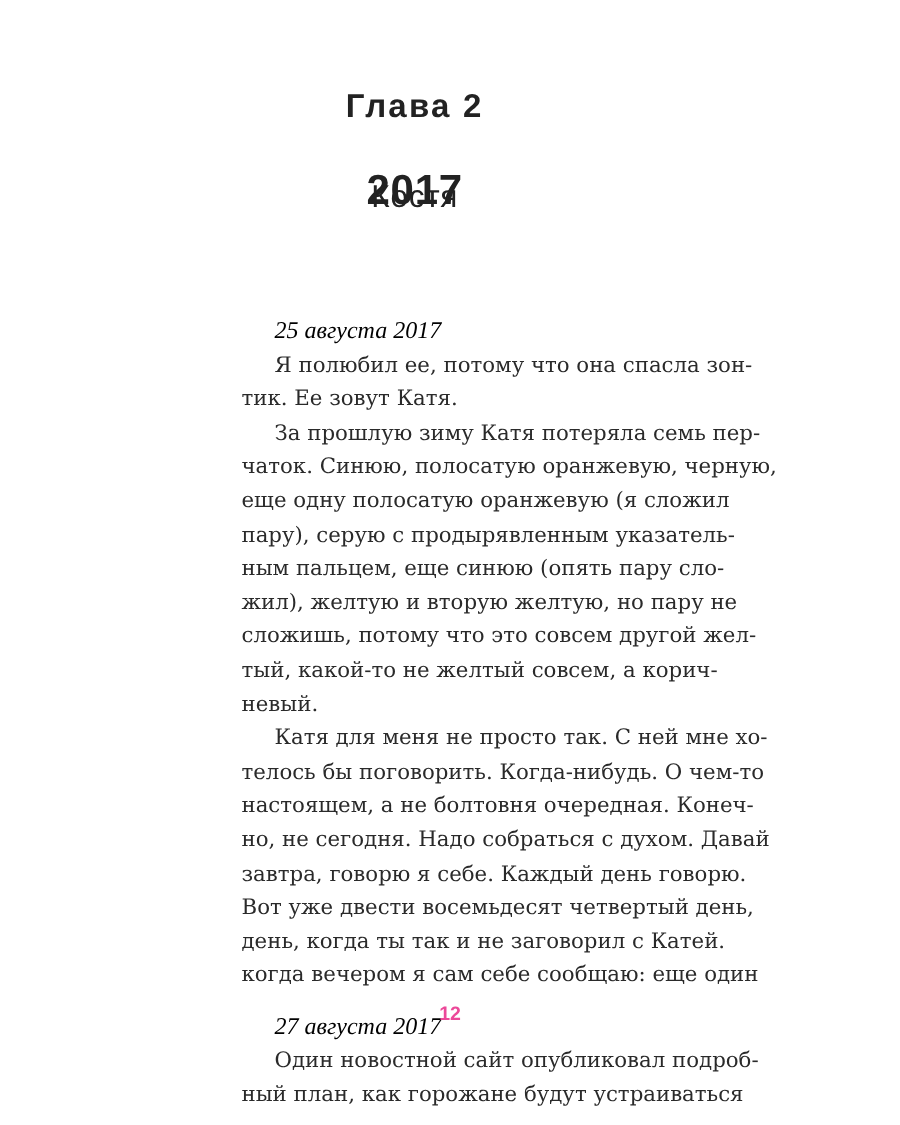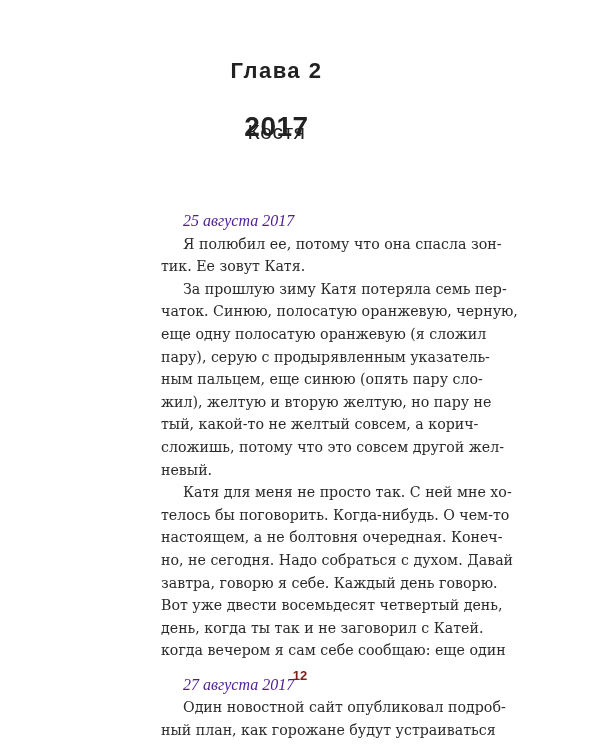--- a/index.html
+++ b/index.html
@@ -56,21 +56,21 @@
       font-size: 14.2px;
       line-height: 22.6px;
       color: #2a2a2a;
     }
     .entry-date {
       font-family: "Liberation Serif", serif;
       font-style: italic;
       font-size: 16px;
       margin-left: 22px;
       line-height: 22.6px;
-      color: #4c1d95;
+      color: #000000;
     }
     .line {
       display: block;
       white-space: nowrap;
       text-align: justify;
       text-align-last: justify;
     }
     .line.last {
       text-align-last: left;
     }
@@ -82,21 +82,21 @@
     }
     .page-number {
       position: absolute;
       left: 0;
       width: 600px;
       top: 668px;
       text-align: center;
       font-family: "Liberation Sans", sans-serif;
       font-weight: bold;
       font-size: 13px;
-      color: #7f1d1d;
+      color: #ec4899;
     }
   </style>
 </head>
 <body>
 
 <div class="page">
 
   <div class="chapter-header chapter-label">Глава 2</div>
   <div class="chapter-header chapter-year">2017</div>
   <div class="chapter-header chapter-name">Костя</div>
@@ -111,22 +111,22 @@
         <span class="line last">тик. Ее зовут Катя.</span>
       </div>
 
       <div class="para-block">
         <span class="line indent">За прошлую зиму Катя потеряла семь пер-</span>
         <span class="line">чаток. Синюю, полосатую оранжевую, черную,</span>
         <span class="line">еще одну полосатую оранжевую (я сложил</span>
         <span class="line">пару), серую с продырявленным указатель-</span>
         <span class="line">ным пальцем, еще синюю (опять пару сло-</span>
         <span class="line">жил), желтую и вторую желтую, но пару не</span>
+        <span class="line">сложишь, потому что это совсем другой жел-</span>
         <span class="line">тый, какой-то не желтый совсем, а корич-</span>
-        <span class="line">сложишь, потому что это совсем другой жел-</span>
         <span class="line last">невый.</span>
       </div>
 
       <div class="para-block">
         <span class="line indent">Катя для меня не просто так. С ней мне хо-</span>
         <span class="line">телось бы поговорить. Когда-нибудь. О чем-то</span>
         <span class="line">настоящем, а не болтовня очередная. Конеч-</span>
         <span class="line">но, не сегодня. Надо собраться с духом. Давай</span>
         <span class="line">завтра, говорю я себе. Каждый день говорю.</span>
         <span class="line">Вот уже двести восемьдесят четвертый день,</span>

